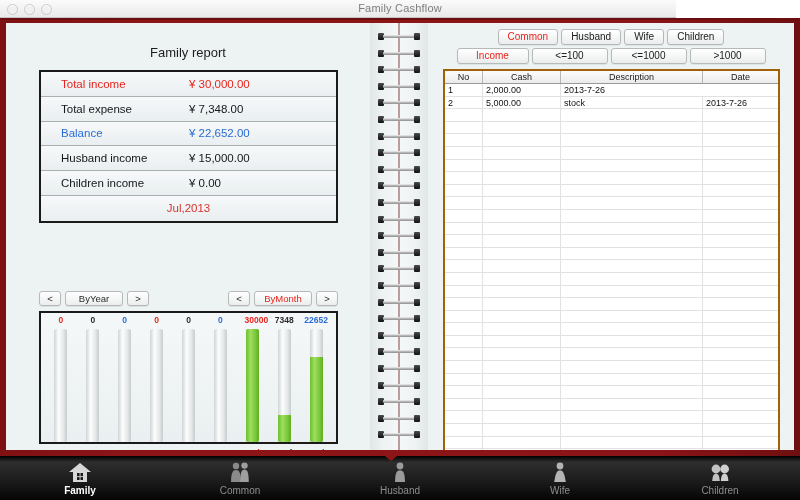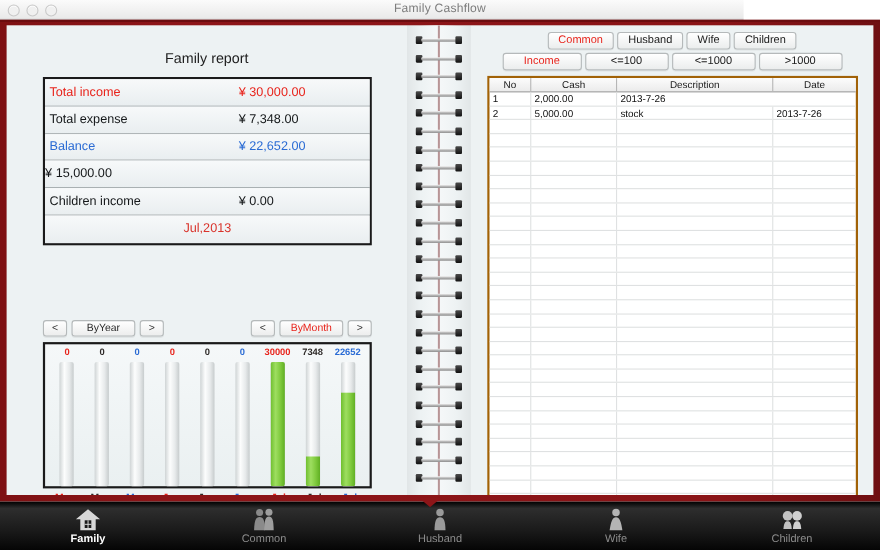--- a/index.html
+++ b/index.html
@@ -112,21 +112,21 @@
     border: 2px solid #1a1a1a;
     background: #f2f5f6;
   }
   .rrow {
     display: flex; align-items: center;
     height: 24.8px;
     border-bottom: 1px solid #a9b0b2;
     background: linear-gradient(to bottom,#f7f9fa,#e9eef0);
   }
   .rrow:last-child { border-bottom: none; }
-  .rlabel { width: 176px; padding-left: 4px; font-size: 11.5px; }
+  .rlabel { width: 148px; padding-left: 20px; font-size: 11.5px; }
   .rvalue { flex: 1; font-size: 11.5px; }
   .c-red   { color: #e8241c; }
   .c-blue  { color: #2a6bd4; }
   .c-dark  { color: #15181a; }
   .period-row { justify-content: center; }
   .period-row .ptext { font-size: 11.5px; color: #d9332b; }
 
   
   #nav-row {
     position: absolute; left: 33px; top: 265px;
@@ -281,20 +281,21 @@
           </div>
           <div class="rrow">
             <div class="rlabel c-dark">Total expense</div>
             <div class="rvalue c-dark">¥ 7,348.00</div>
           </div>
           <div class="rrow">
             <div class="rlabel c-blue">Balance</div>
             <div class="rvalue c-blue">¥ 22,652.00</div>
           </div>
           <div class="rrow">
+            <div class="rlabel c-dark">Husband income</div>
             <div class="rvalue c-dark">¥ 15,000.00</div>
           </div>
           <div class="rrow">
             <div class="rlabel c-dark">Children income</div>
             <div class="rvalue c-dark">¥ 0.00</div>
           </div>
           <div class="rrow period-row">
             <div class="ptext">Jul,2013</div>
           </div>
         </div>
@@ -344,21 +345,21 @@
                   <div class="bar-fill" style="height: 0%;"></div>
                 </div>
               </div>
               <div class="bar-col">
                 <div class="bar-val" style="color: rgb(42, 107, 212);">0</div>
                 <div class="bar-track">
                   <div class="bar-fill" style="height: 0%;"></div>
                 </div>
               </div>
               <div class="bar-col">
-                <div class="bar-val" style="color: rgb(232, 36, 28);">30000</div>
+                <div class="bar-val" style="color: rgb(232, 36, 28); text-align: right;">30000</div>
                 <div class="bar-track">
                   <div class="bar-fill" style="height: 100%;"></div>
                 </div>
               </div>
               <div class="bar-col">
                 <div class="bar-val" style="color: rgb(46, 42, 40);">7348</div>
                 <div class="bar-track">
                   <div class="bar-fill" style="height: 24%;"></div>
                 </div>
               </div>

